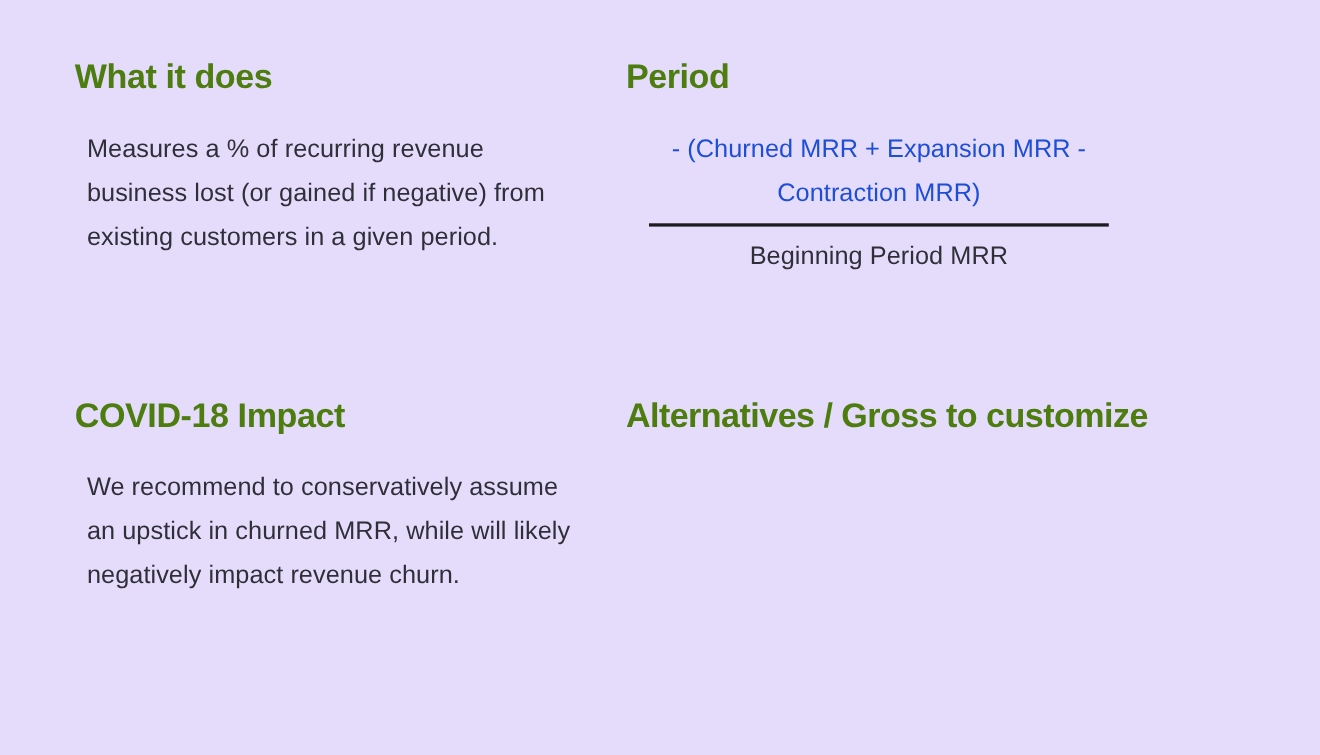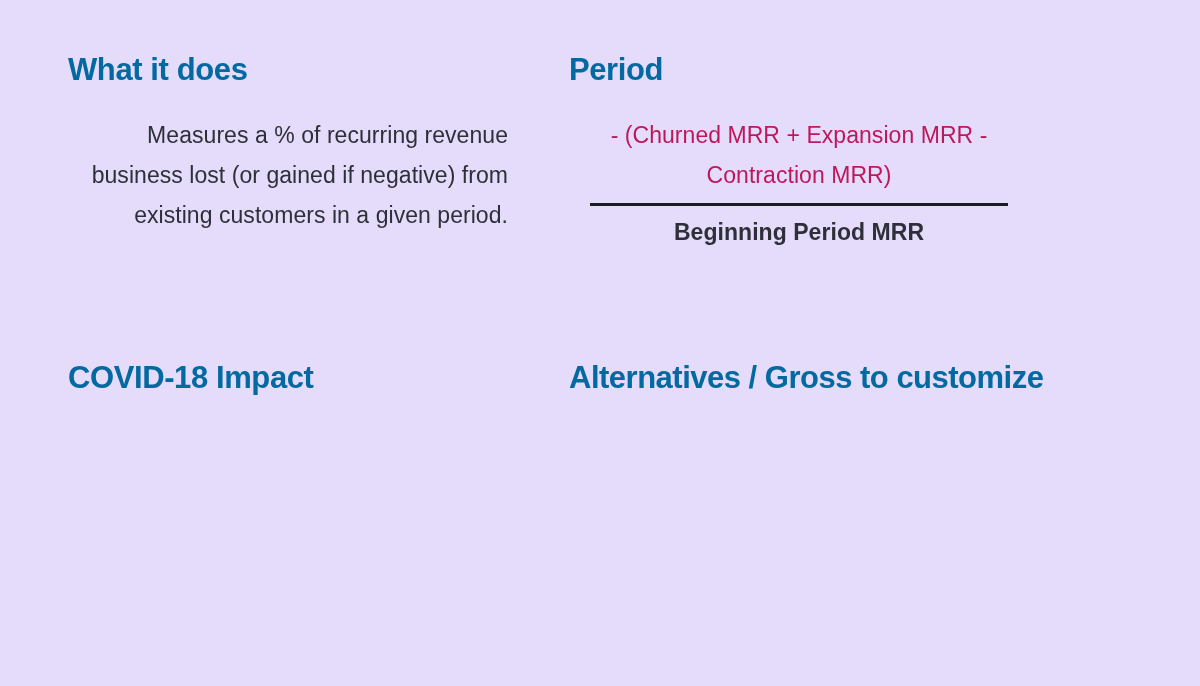--- a/index.html
+++ b/index.html
@@ -37,40 +37,39 @@
     box-sizing: border-box;
   }
 
   .cell-formula {
     padding-left: 1px;
   }
 
   .section-heading {
     font-size: 31px;
     font-weight: 800;
-    color: #0369a1;
+    color: #4d7c0f;
     letter-spacing: -0.4px;
     line-height: 1.18;
     margin: 0 0 26px 0;
     white-space: nowrap;
   }
 
   .heading-alt {
     letter-spacing: -0.5px;
   }
 
   .body-text {
     font-size: 23px;
     font-weight: 400;
     color: #2f2f39;
     line-height: 40px;
-    margin: 0;
+    margin: 11px;
     max-width: 440px;
     letter-spacing: 0.05px;
-    text-align: right;
   }
 
   .body-text-right {
     max-width: 440px;
   }
 
   .emph {
     font-weight: 600;
     color: #232329;
   }
@@ -82,38 +81,38 @@
   }
 
   .fraction {
     display: block;
     text-align: center;
   }
 
   .numerator {
     font-size: 23px;
     font-weight: 400;
-    color: #be185d;
+    color: #1d4ed8;
     line-height: 40px;
     text-align: center;
     padding: 0 4px 4px 4px;
     letter-spacing: 0.05px;
   }
 
   .fraction-bar {
     height: 3px;
     background: #1b1b20;
     width: 418px;
     margin: 4px auto 6px auto;
     border: 0;
   }
 
   .denominator {
     font-size: 23px;
-    font-weight: 700;
+    font-weight: 400;
     color: #2f2f39;
     line-height: 40px;
     text-align: center;
     letter-spacing: 0.05px;
   }
 
   .row-2 .section-heading {
     margin-bottom: 25px;
   }
 
@@ -138,20 +137,21 @@
         <div class="fraction">
           <div class="numerator">- (Churned MRR + Expansion MRR - Contraction MRR)</div>
           <div class="fraction-bar"></div>
           <div class="denominator">Beginning Period MRR</div>
         </div>
       </div>
     </div>
 
     <div class="cell row-2">
       <h2 class="section-heading">COVID-18 Impact</h2>
+      <p class="body-text">We recommend to conservatively assume an upstick in churned MRR, while will likely negatively impact revenue churn.</p>
     </div>
 
     <div class="cell row-2 cell-formula">
       <h2 class="section-heading heading-alt">Alternatives / Gross to customize</h2>
     </div>
 
   </div>
 </div>
 
 </body></html>

